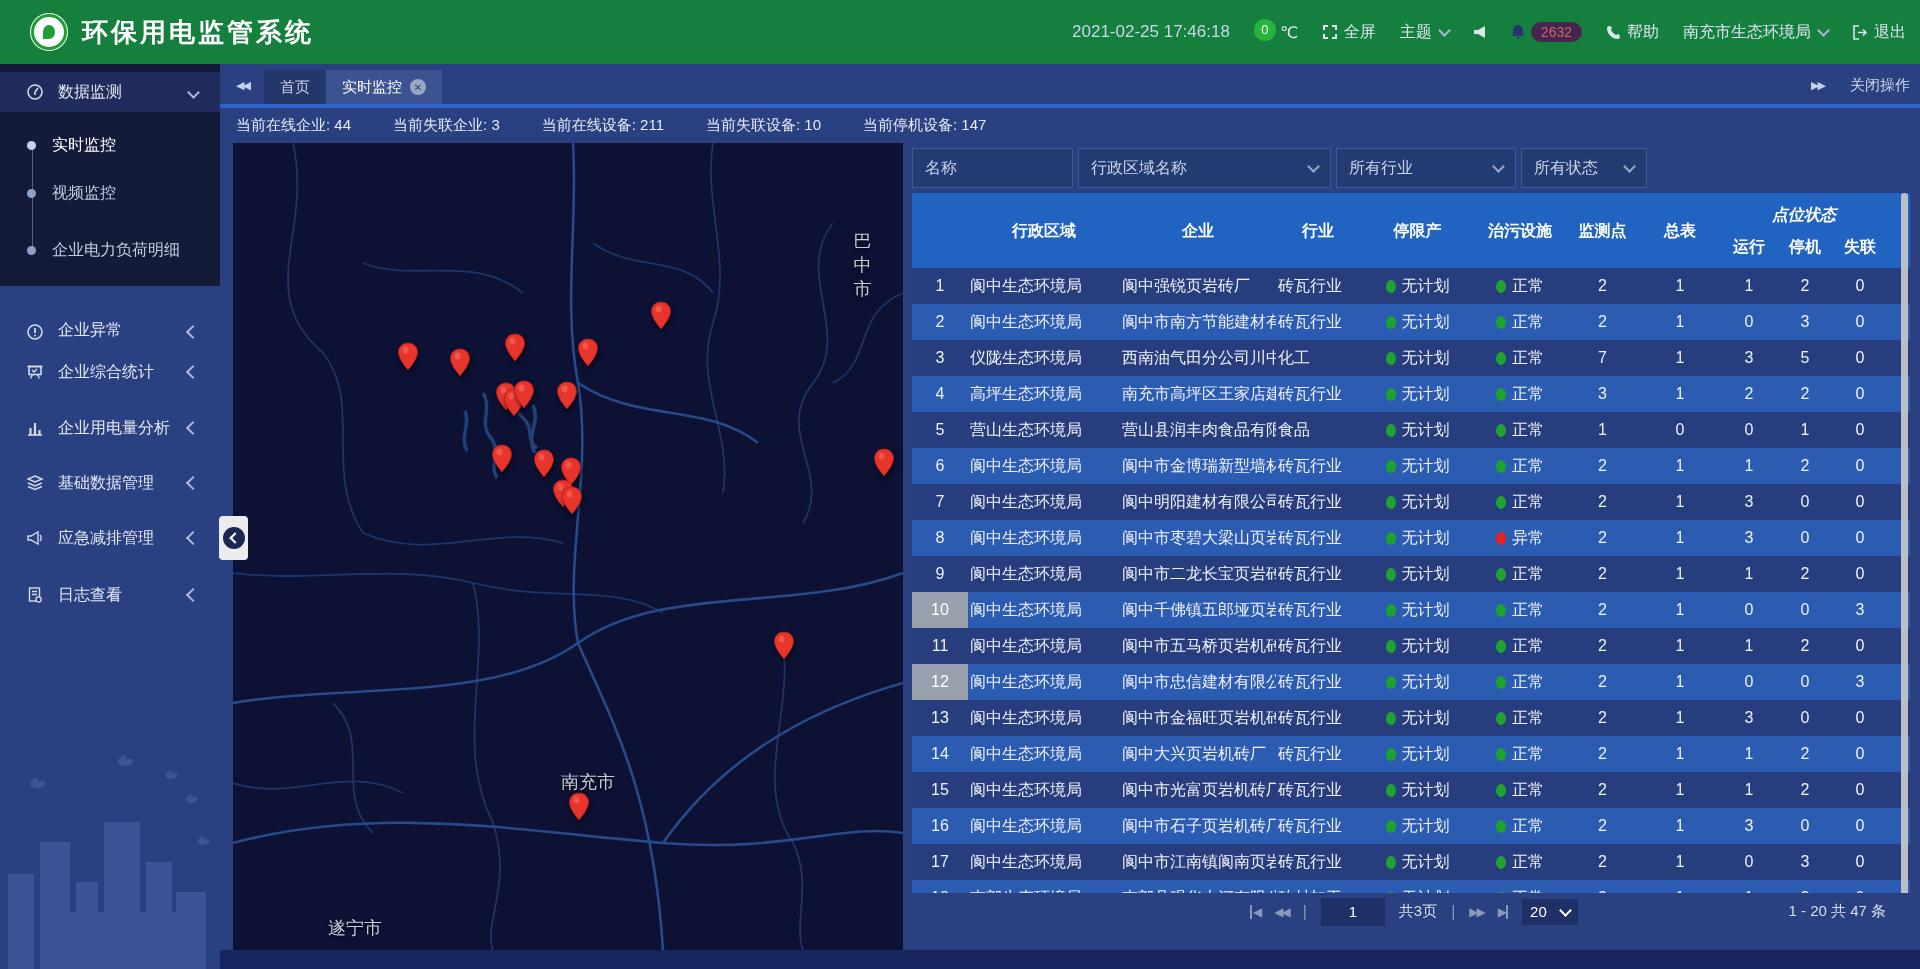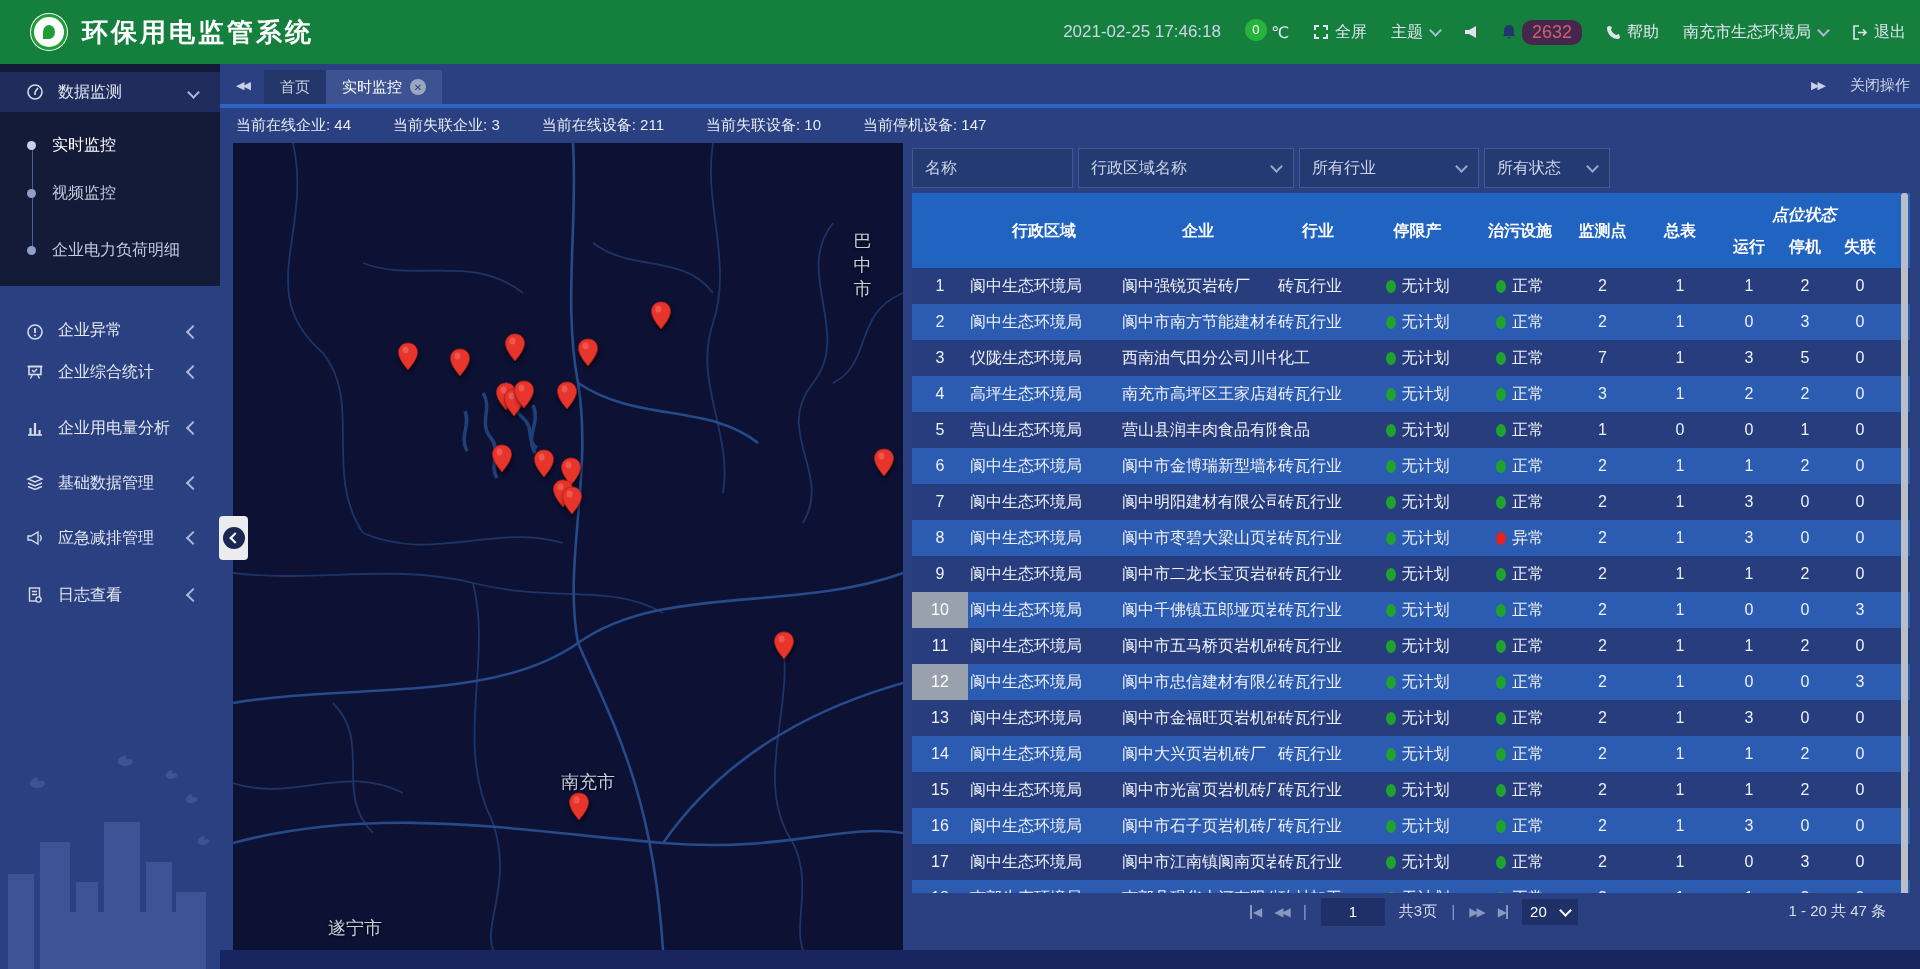--- a/index.html
+++ b/index.html
@@ -18,21 +18,21 @@
   #header-right{margin-left:auto;display:flex;align-items:center;gap:24px;padding-right:14px;font-size:16px;}
   #datetime{color:#cdd5e8;font-size:17px;}
   #temp{display:flex;align-items:flex-start;gap:4px;}
   #temp .tval{width:22px;height:22px;border-radius:50%;background:#27b43c;color:#fff;
         font-size:13px;display:flex;align-items:center;justify-content:center;margin-top:-4px;}
   .hbtn{display:flex;align-items:center;gap:6px;color:#dfe4f0;cursor:pointer;white-space:nowrap;}
   .chev-down{width:7px;height:7px;border-left:2px solid #aeb8d4;border-bottom:2px solid #aeb8d4;
         transform:rotate(-45deg);display:inline-block;margin-left:2px;margin-top:-3px;}
   .chev-left{width:8px;height:8px;border-left:2px solid #aeb8d4;border-bottom:2px solid #aeb8d4;
         transform:rotate(45deg);display:inline-block;}
-  #badge-pill{background:#47264e;color:#c9646d;border-radius:10px;padding:2px 10px;font-size:18px;}
+  #badge-pill{background:#47264e;color:#c9646d;border-radius:10px;padding:2px 10px;font-size:14px;}
   
   #sidebar{position:absolute;left:0;top:64px;width:220px;height:905px;background:#2b4080;z-index:20;overflow:hidden;}
   #group0-block{position:absolute;left:0;top:0;width:220px;height:222px;background:#141b38;}
   .side-group{position:absolute;left:0;width:220px;height:40px;display:flex;align-items:center;
         cursor:pointer;font-size:16px;color:#e2e7f2;}
   .side-group .gicon{margin-left:26px;width:18px;display:flex;}
   .side-group .glabel{margin-left:14px;flex:1;}
   .side-group .gchev{margin-right:22px;}
   #group0-head{top:8px;background:#202d5c;}
   .submenu-line{position:absolute;left:32px;top:78px;width:1px;height:110px;background:#4d5f92;}
@@ -456,21 +456,21 @@
         </div>
     </div>
     <div id="collapse-handle">
       <span class="circ">
           <i class="chev-left"></i>
         </span>
     </div>
 
     <div id="filters">
       <input id="f-name" placeholder="名称" style="">
-      <div class="filter-box" style="width:216px">
+      <div class="filter-box" style="width:253px">
         <span class="flabel">行政区域名称</span>
           <i class="chev-down"></i>
       </div>
       <div class="filter-box" style="width:180px">
         <span class="flabel">所有行业</span>
           <i class="chev-down"></i>
       </div>
       <div class="filter-box" style="width:126px">
         <span class="flabel">所有状态</span>
           <i class="chev-down"></i>

